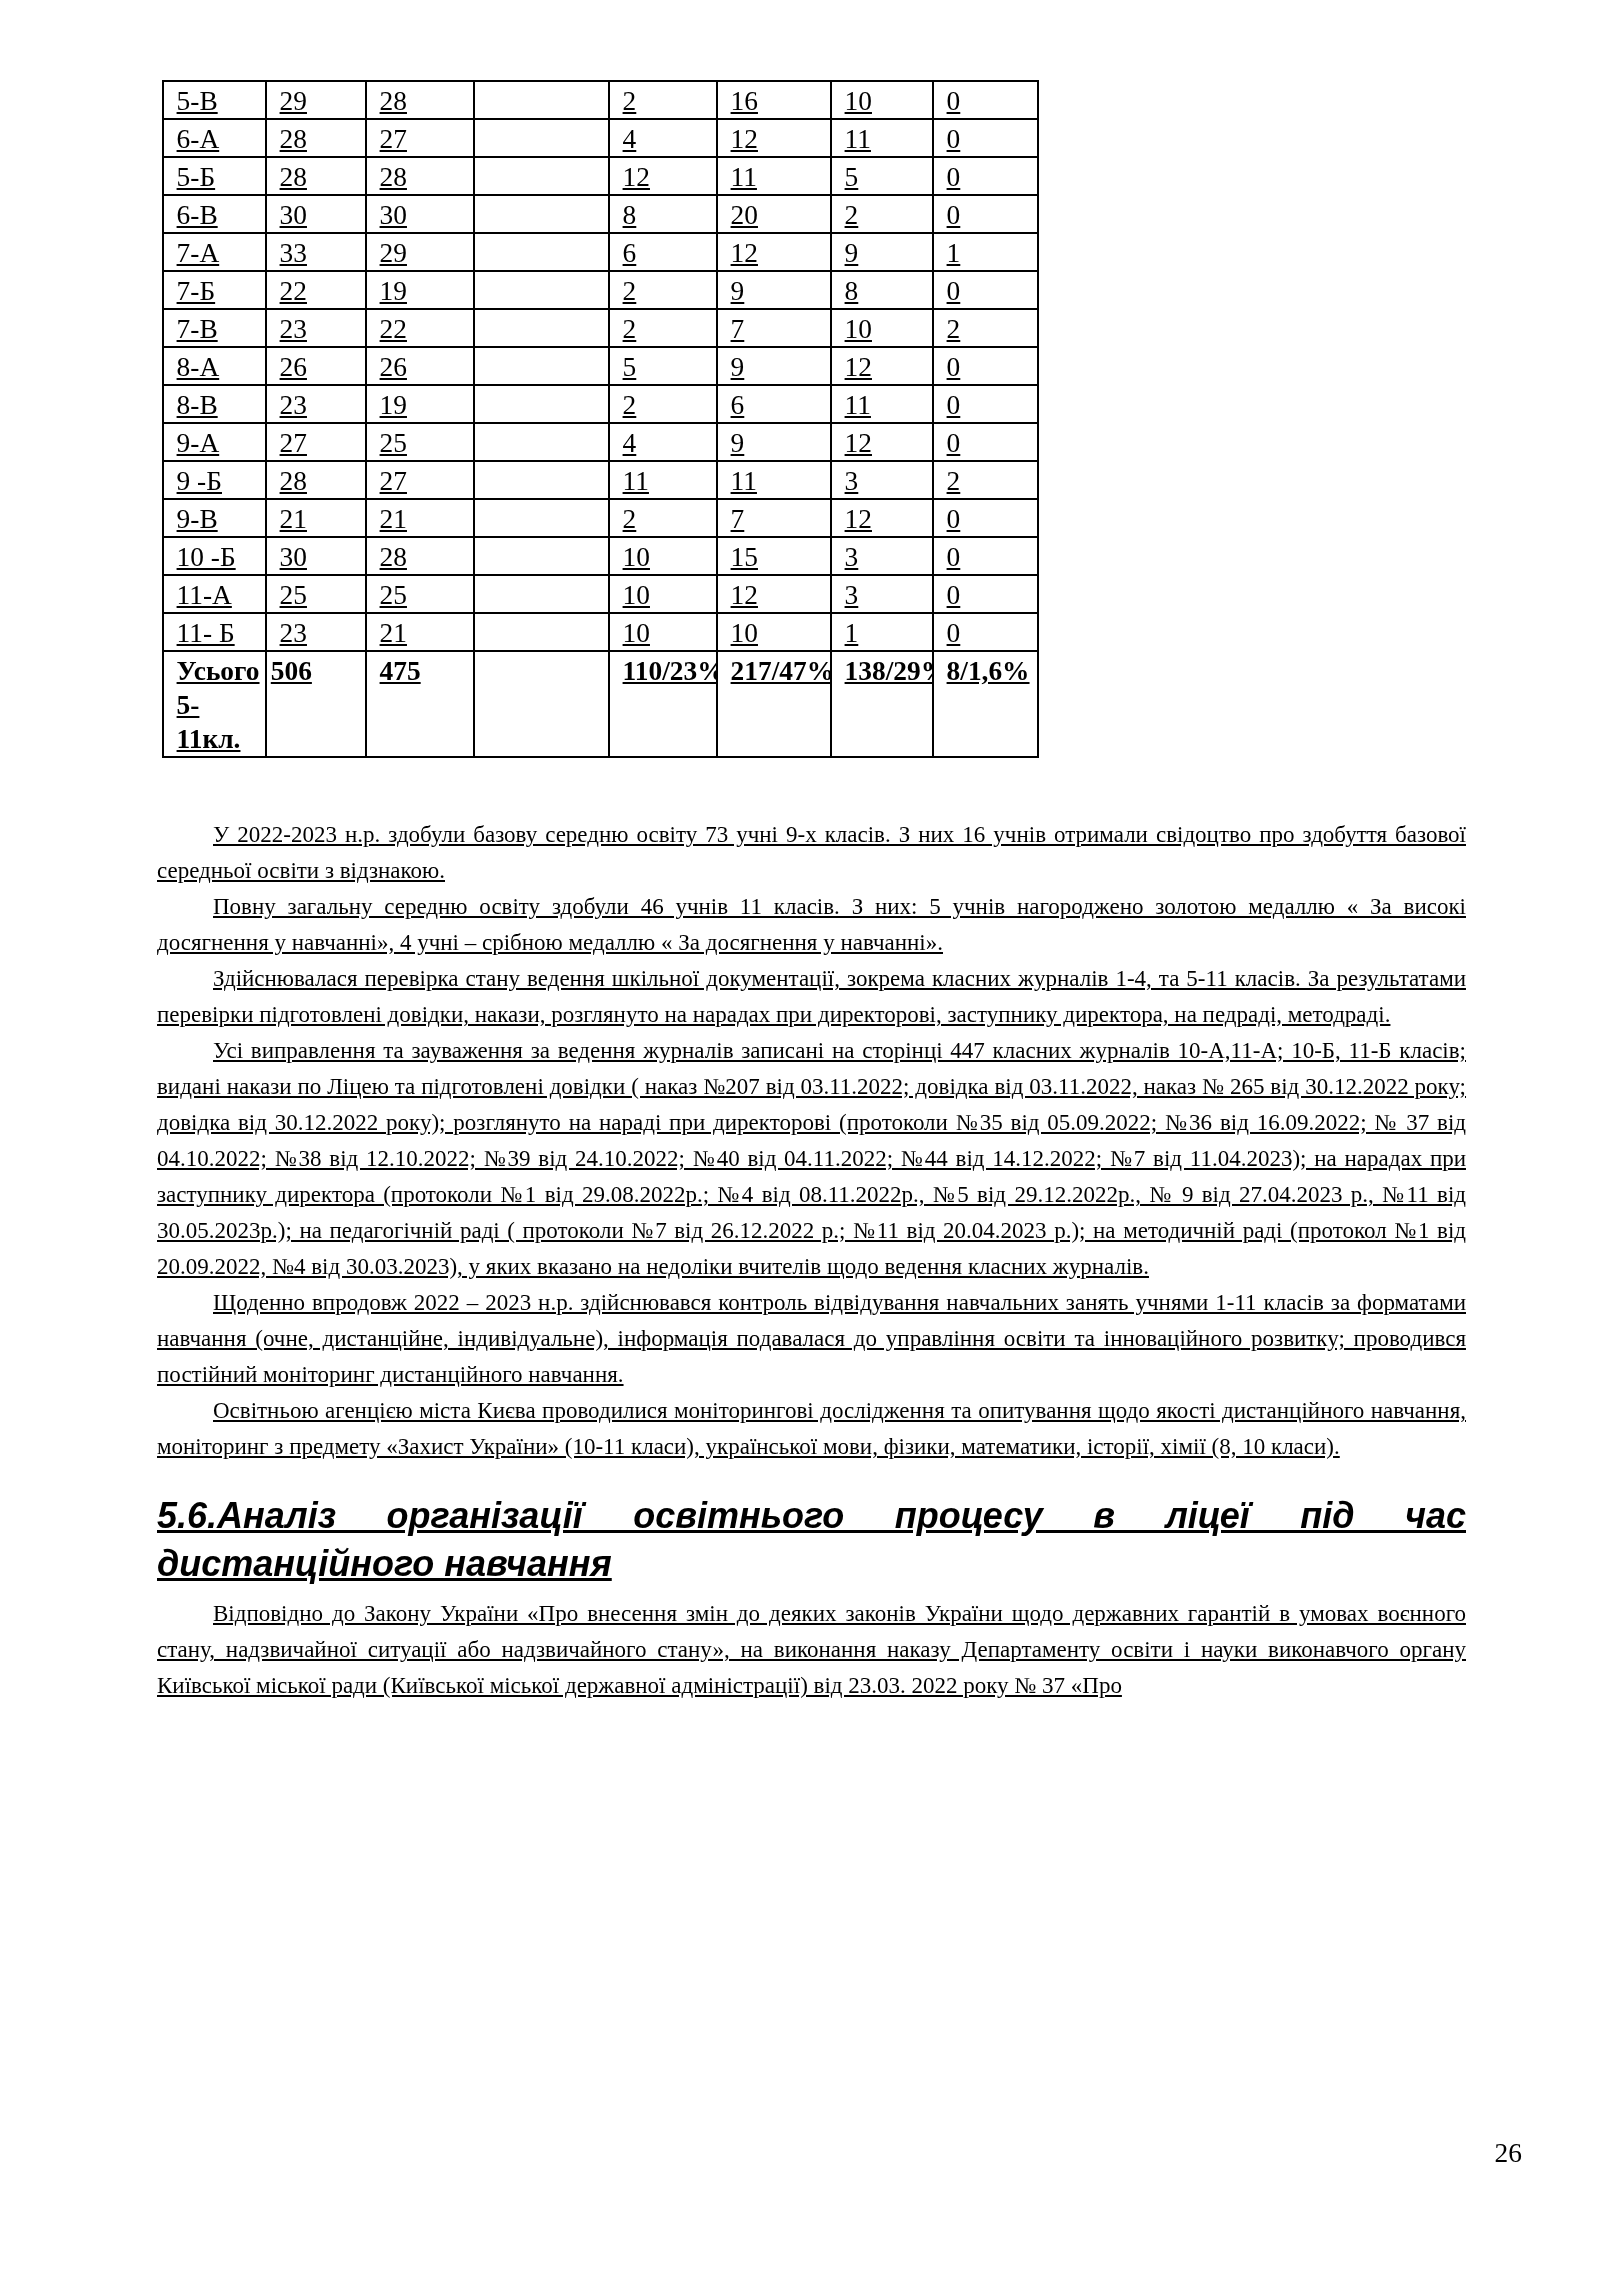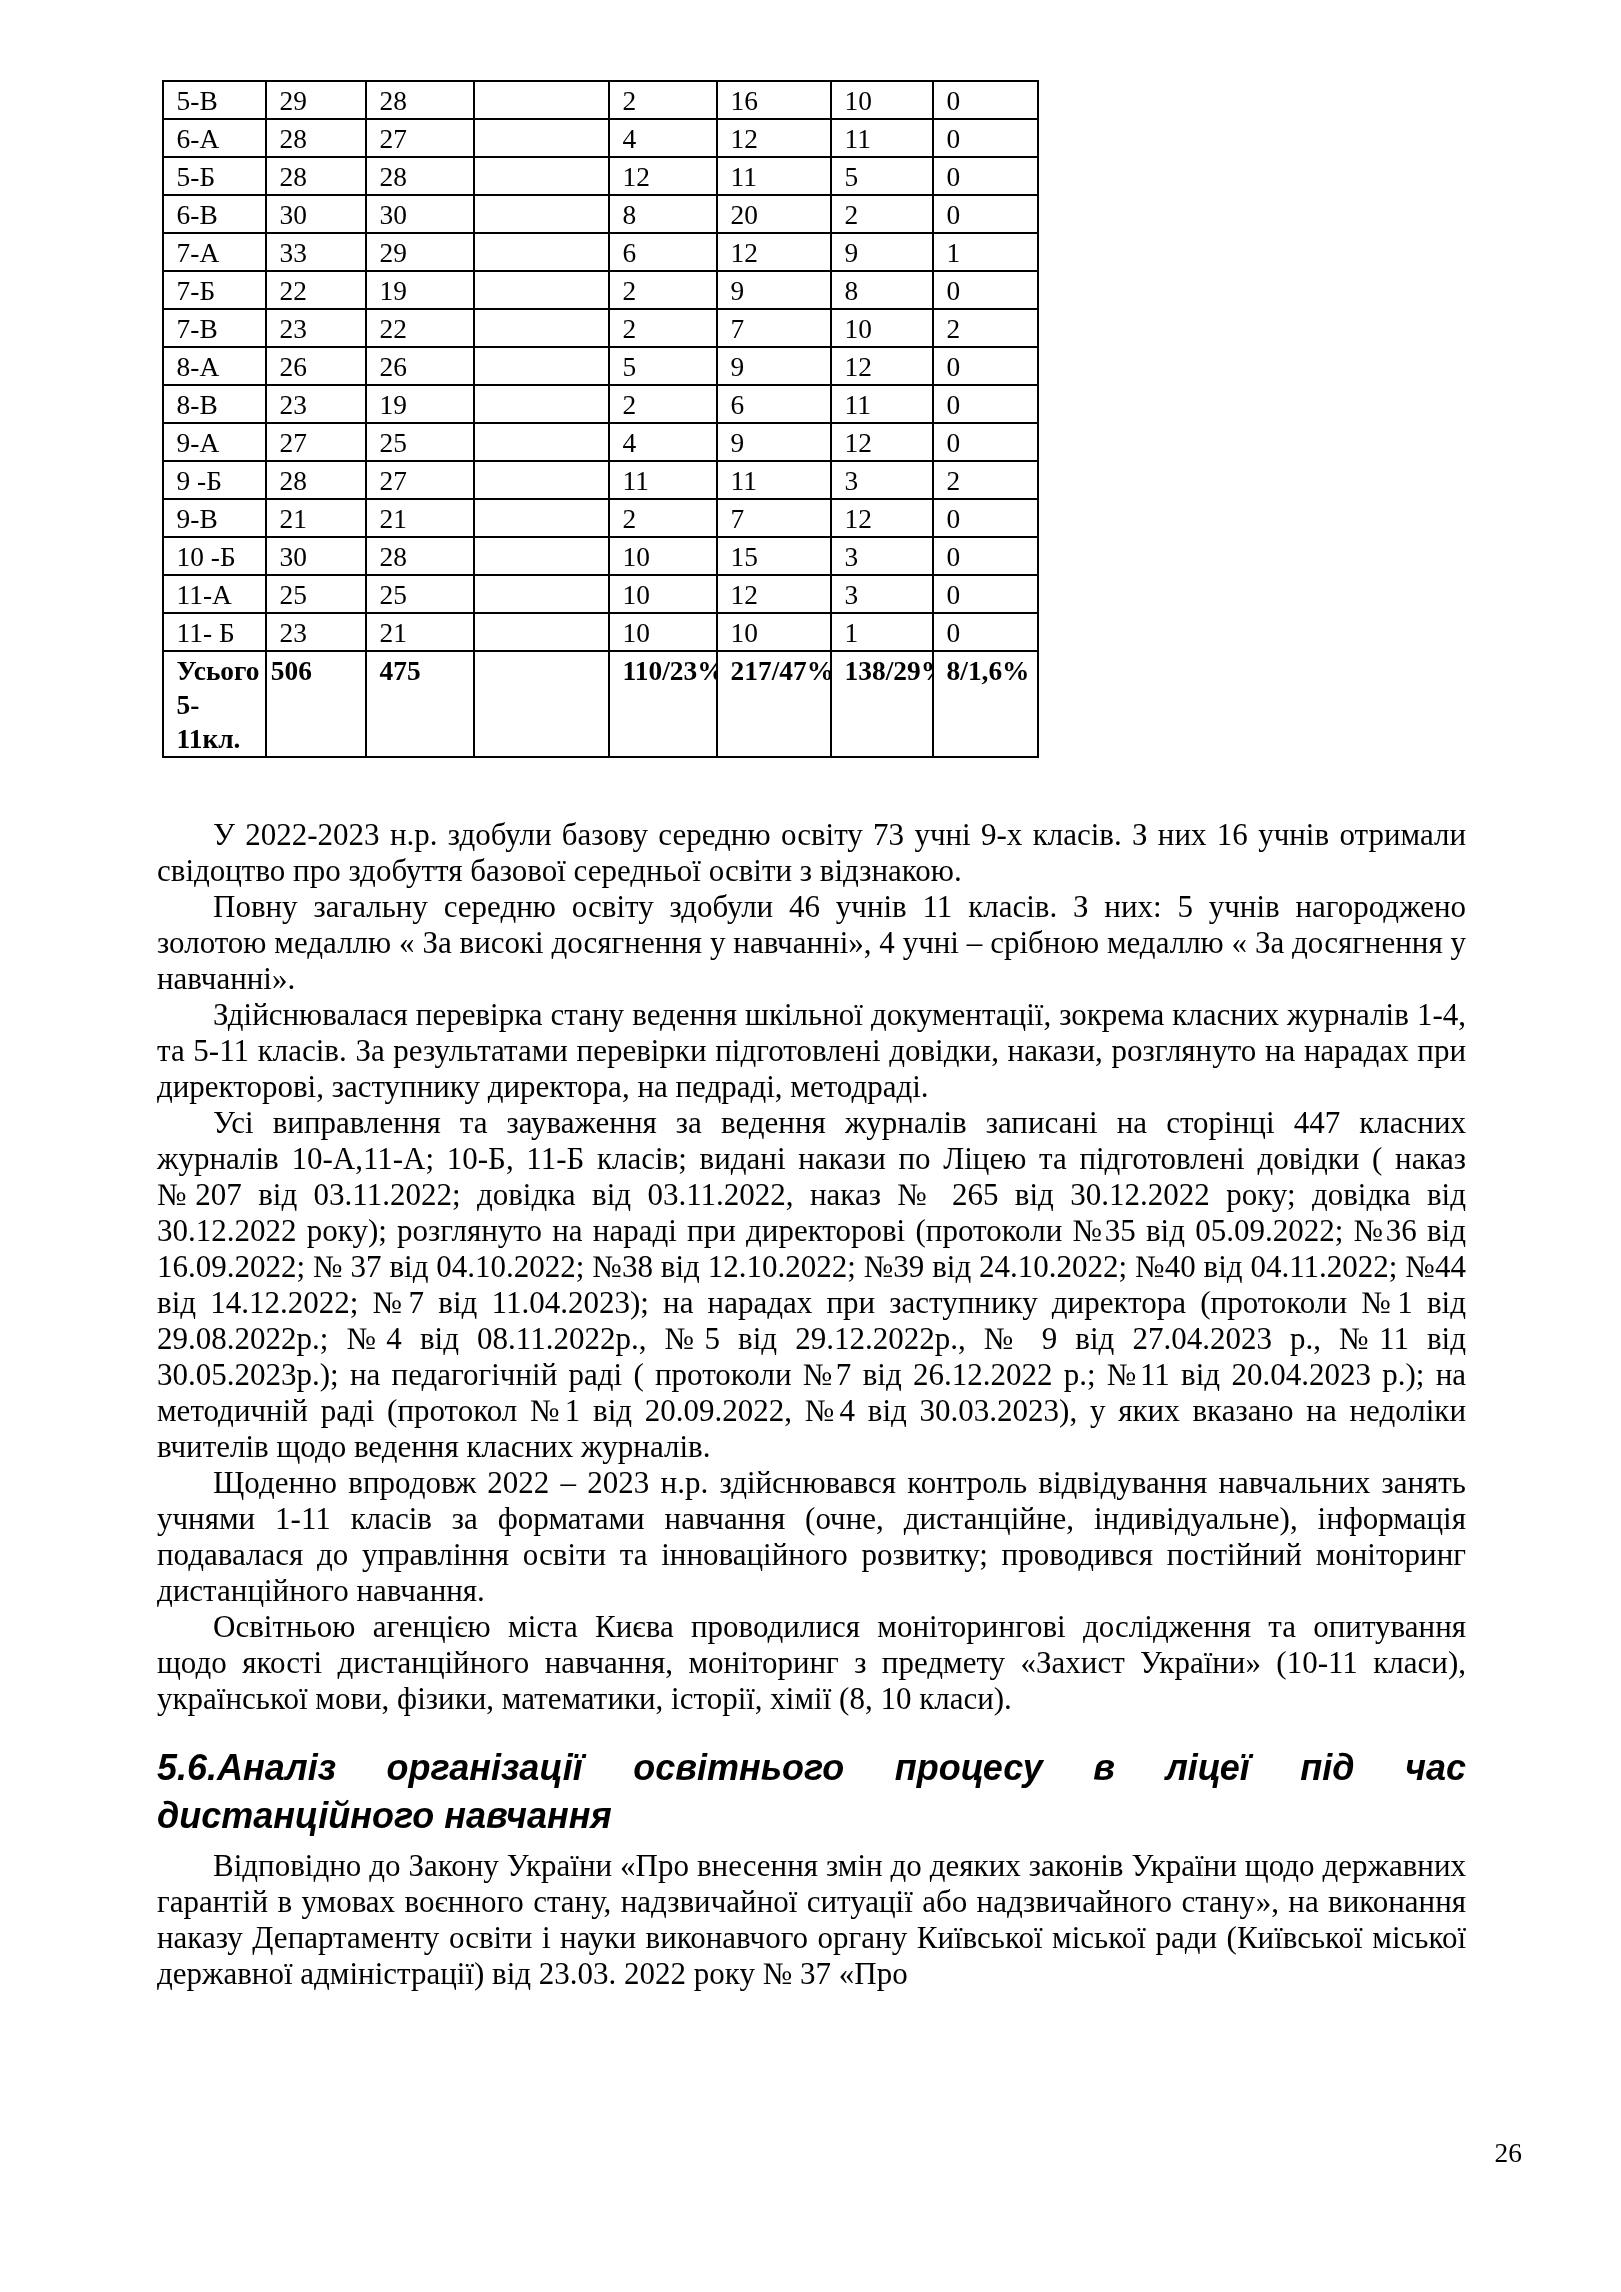--- a/index.html
+++ b/index.html
@@ -9,20 +9,21 @@
     height: 2293px;
     position: relative;
     font-family: "Liberation Serif", serif;
     color: #000000;
     overflow: hidden;
   }
   .page {
     position: absolute;
     inset: 0;
     padding: 80px 155px 16px 157px;
+    text-decoration: underline;
   }
   
   .grades-table {
     border-collapse: collapse;
     table-layout: fixed;
     width: 874px;
     margin-left: 4.9px;
     border: 2.9px solid #000;
   }
   .grades-table td {
@@ -35,21 +36,21 @@
     overflow: hidden;
   }
   .grades-table .total-row td {
     font-weight: bold;
     height: 86px;
   }
   .grades-table td.center { text-align: left; padding-left: 3.9px; }
   
   .body-text { margin-top: 59px; }
   .para {
-    font-size: 31px;
+    font-size: 23px;
     line-height: 36px;
     text-align: justify;
     text-indent: 56px;
   }
   .heading {
     font-family: "Liberation Sans", sans-serif;
     font-weight: bold;
     font-style: italic;
     font-size: 36px;
     line-height: 48px;

